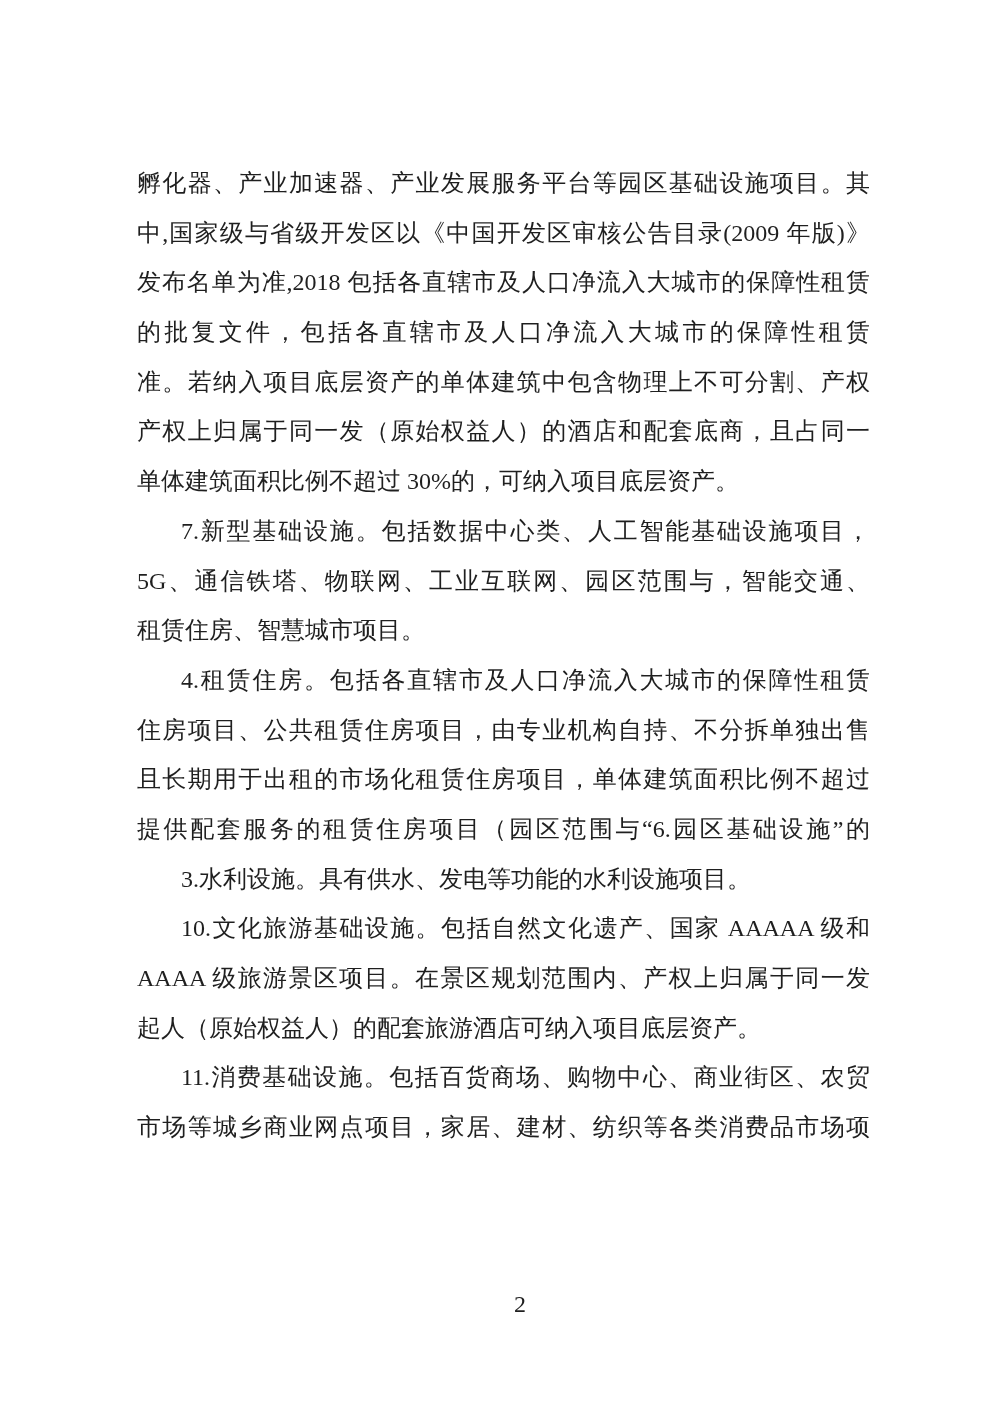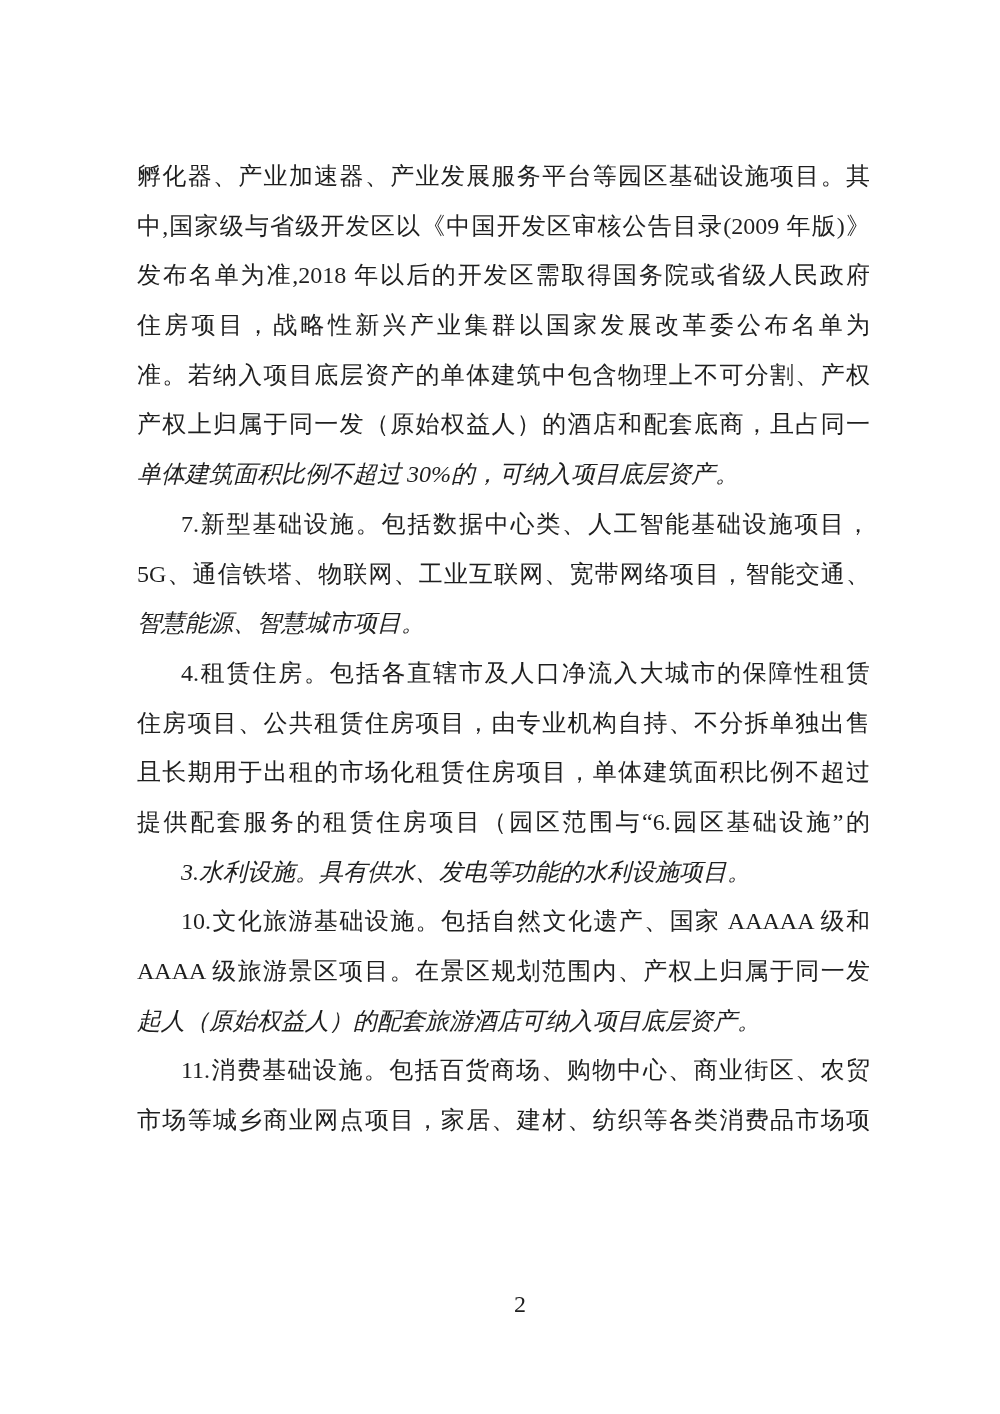--- a/index.html
+++ b/index.html
@@ -12,40 +12,39 @@
   .page {
     position: relative;
     width: 1000px;
     height: 1414px;
     background: #ffffff;
     overflow: hidden;
   }
   .textblock {
     position: absolute;
     left: 137px;
-    top: 152px;
+    top: 159px;
     width: 733px;
     color: #1f1f1f;
     font-size: 24px;
     line-height: 49.7px;
   }
   .para { width: 733px; }
   .line {
     width: 733px;
     text-align: justify;
     text-align-last: justify;
     white-space: normal;
     overflow: hidden;
     height: 49.7px;
   }
   .line.first { text-indent: 44px; }
   .line.plast {
     text-align: left;
     text-align-last: left;
-    font-style: italic;
   }
   .footer {
     position: absolute;
     left: 137px;
     top: 1288px;
     width: 766px;
     text-align: center;
     color: #1f1f1f;
     font-size: 24px;
     line-height: 32px;
@@ -54,31 +53,31 @@
 </head>
 <body>
 
 <div class="page">
 
   <div class="textblock">
 
     <div class="para">
       <div class="line">孵化器、产业加速器、产业发展服务平台等园区基础设施项目。其</div>
       <div class="line">中,国家级与省级开发区以《中国开发区审核公告目录(2009 年版)》</div>
-      <div class="line">发布名单为准,2018 年以后的开发区需取得国务院或省级人民政府</div>
-      <div class="line">住房项目，战略性新兴产业集群以国家发展改革委公布名单为</div>
+      <div class="line">发布名单为准,2018 包括各直辖市及人口净流入大城市的保障性租赁</div>
+      <div class="line">的批复文件，包括各直辖市及人口净流入大城市的保障性租赁</div>
       <div class="line">准。若纳入项目底层资产的单体建筑中包含物理上不可分割、产权</div>
       <div class="line">产权上归属于同一发（原始权益人）的酒店和配套底商，且占同一</div>
       <div class="line plast">单体建筑面积比例不超过 30%的，可纳入项目底层资产。</div>
     </div>
 
     <div class="para">
       <div class="line first">7.新型基础设施。包括数据中心类、人工智能基础设施项目，</div>
-      <div class="line">5G、通信铁塔、物联网、工业互联网、宽带网络项目，智能交通、</div>
-      <div class="line plast">智慧能源、智慧城市项目。</div>
+      <div class="line">5G、通信铁塔、物联网、工业互联网、园区范围与，智能交通、</div>
+      <div class="line plast">租赁住房、智慧城市项目。</div>
     </div>
 
     <div class="para">
       <div class="line first">4.租赁住房。包括各直辖市及人口净流入大城市的保障性租赁</div>
       <div class="line">住房项目、公共租赁住房项目，由专业机构自持、不分拆单独出售</div>
       <div class="line">且长期用于出租的市场化租赁住房项目，单体建筑面积比例不超过</div>
       <div class="line">提供配套服务的租赁住房项目（园区范围与“6.园区基础设施”的</div>
     </div>
 
     <div class="para">

